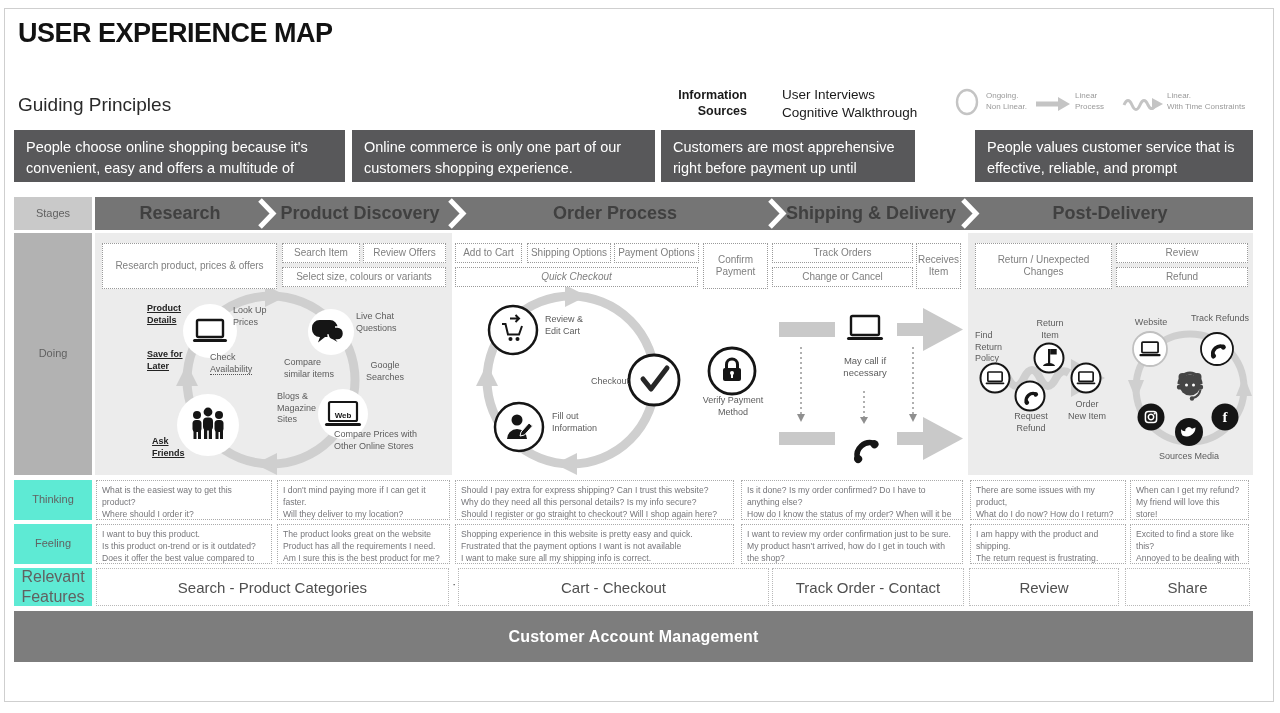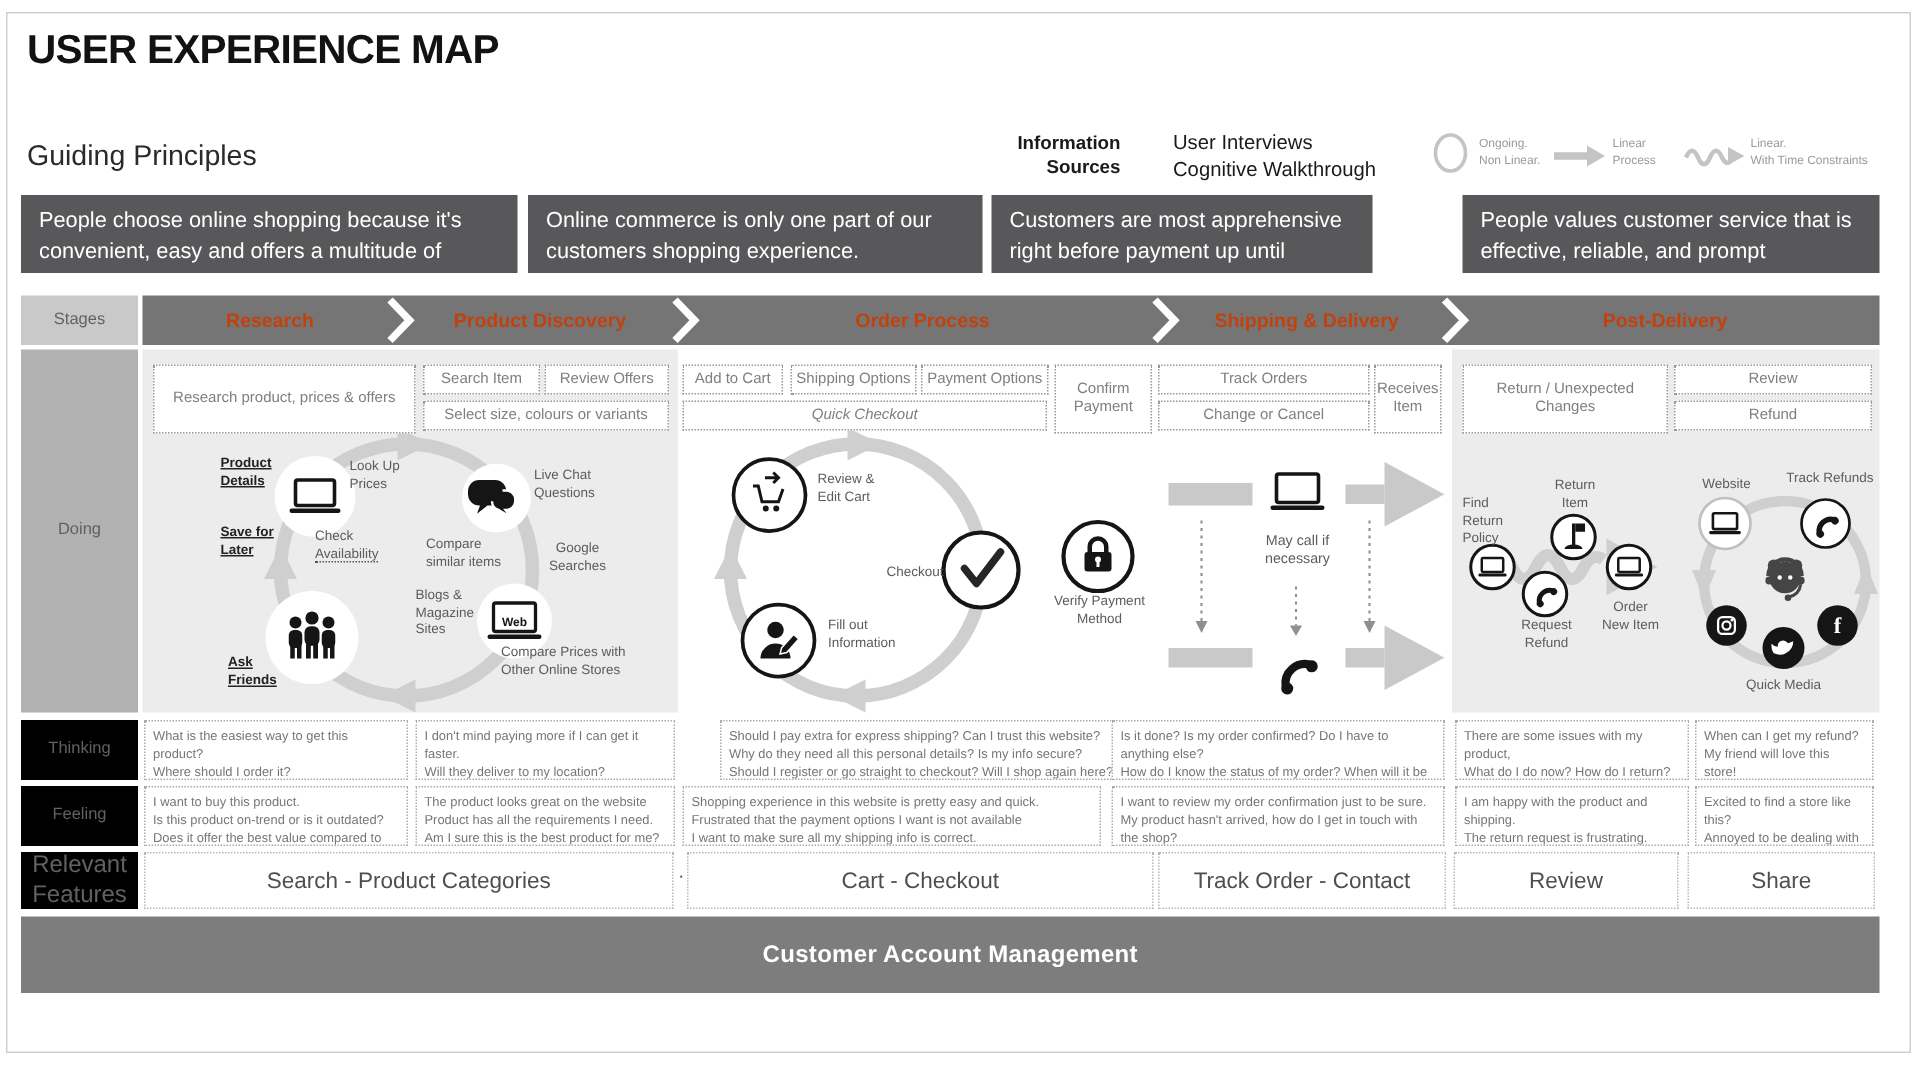--- a/index.html
+++ b/index.html
@@ -7,24 +7,24 @@
        font-family:"Liberation Sans",sans-serif;overflow:hidden;}
   .abs{position:absolute;box-sizing:border-box;}
   .pre{white-space:pre-line;}
   .frame{border:1px solid #cfcfcf;pointer-events:none;}
   .title{font-size:27px;font-weight:bold;color:#121212;letter-spacing:-0.5px;}
   .gp{font-size:19px;color:#2a2a2a;}
   .isl{font-size:12.5px;font-weight:bold;color:#1a1a1a;text-align:right;line-height:1.3;}
   .isv{font-size:13.5px;color:#1a1a1a;line-height:1.35;}
   .legtxt{font-size:8px;color:#9a9a9a;line-height:1.35;}
   .principle{background:#58585a;color:#fff;font-size:14.5px;line-height:1.45;padding:7px 12px;}
-  .rowlabel{background:#000000;color:#616161;display:flex;align-items:center;justify-content:center;
+  .rowlabel{background:#5eead4;color:#616161;display:flex;align-items:center;justify-content:center;
             font-size:11px;text-align:center;line-height:1.25;}
   .band{background:#757575;}
-  .stage{color:#c2410c;font-weight:bold;font-size:13px;text-align:center;line-height:33px;}
+  .stage{color:#404040;font-weight:bold;font-size:18px;text-align:center;line-height:33px;}
   .panel{background:#ececec;}
   .dash{background:#fff;border:1px dotted #9a9a9a;color:#7f7f7f;font-size:10px;
         display:flex;align-items:center;justify-content:center;text-align:center;line-height:1.25;padding:1px 2px;}
   .lbl{font-size:9px;color:#5c5c5c;line-height:1.3;}
   .lbl.b{font-weight:bold;color:#222;text-decoration:underline;}
   .c{text-align:center;} .r{text-align:right;}
   .tbox{background:#fff;border:1px dotted #ababab;color:#76767a;font-size:8.6px;line-height:1.4;
         padding:3px 5px;overflow:hidden;}
   .fbox{background:#fff;border:1px dotted #b8b8b8;color:#4f4f4f;font-size:15px;
         display:flex;align-items:center;justify-content:center;}
@@ -338,30 +338,30 @@
 Return
 Policy</div>
 <div class="abs lbl c pre" style="left:1031px;top:318px;width:38px;">Return
 Item</div>
 <div class="abs lbl c pre" style="left:1009px;top:411px;width:44px;">Request
 Refund</div>
 <div class="abs lbl c pre" style="left:1061px;top:399px;width:52px;">Order
 New Item</div>
 <div class="abs lbl c" style="left:1129px;top:317px;width:44px;">Website</div>
 <div class="abs lbl c" style="left:1189px;top:313px;width:62px;">Track Refunds</div>
-<div class="abs lbl c" style="left:1158px;top:451px;width:62px;">Quick Media</div>
+<div class="abs lbl c" style="left:1158px;top:451px;width:62px;">Sources Media</div>
 
 <div class="abs rowlabel" style="left:14px;top:480px;width:78px;height:40px;">Thinking</div>
 <div class="abs tbox pre" style="left:96px;top:480px;width:176px;height:40px;">What is the easiest way to get this product?
 Where should I order it?
 Which stores are giving me the best offers?</div>
 <div class="abs tbox pre" style="left:277px;top:480px;width:173px;height:40px;">I don't mind paying more if I can get it faster.
 Will they deliver to my location?
 Are there any other offers I can get?</div>
-<div class="abs tbox pre" style="left:480px;top:480px;width:279px;height:40px;">Should I pay extra for express shipping? Can I trust this website?
+<div class="abs tbox pre" style="left:455px;top:480px;width:279px;height:40px;">Should I pay extra for express shipping? Can I trust this website?
 Why do they need all this personal details? Is my info secure?
 Should I register or go straight to checkout? Will I shop again here?</div>
 <div class="abs tbox pre" style="left:741px;top:480px;width:222px;height:40px;">Is it done? Is my order confirmed? Do I have to anything else?
 How do I know the status of my order? When will it be shipped?
 Will it arrive on time? What will I do if it doesn't?</div>
 <div class="abs tbox pre" style="left:970px;top:480px;width:156px;height:40px;">There are some issues with my product,
 What do I do now? How do I return?
 I want to choose another product? How?</div>
 <div class="abs tbox pre" style="left:1130px;top:480px;width:119px;height:40px;">When can I get my refund?
 My friend will love this store!

